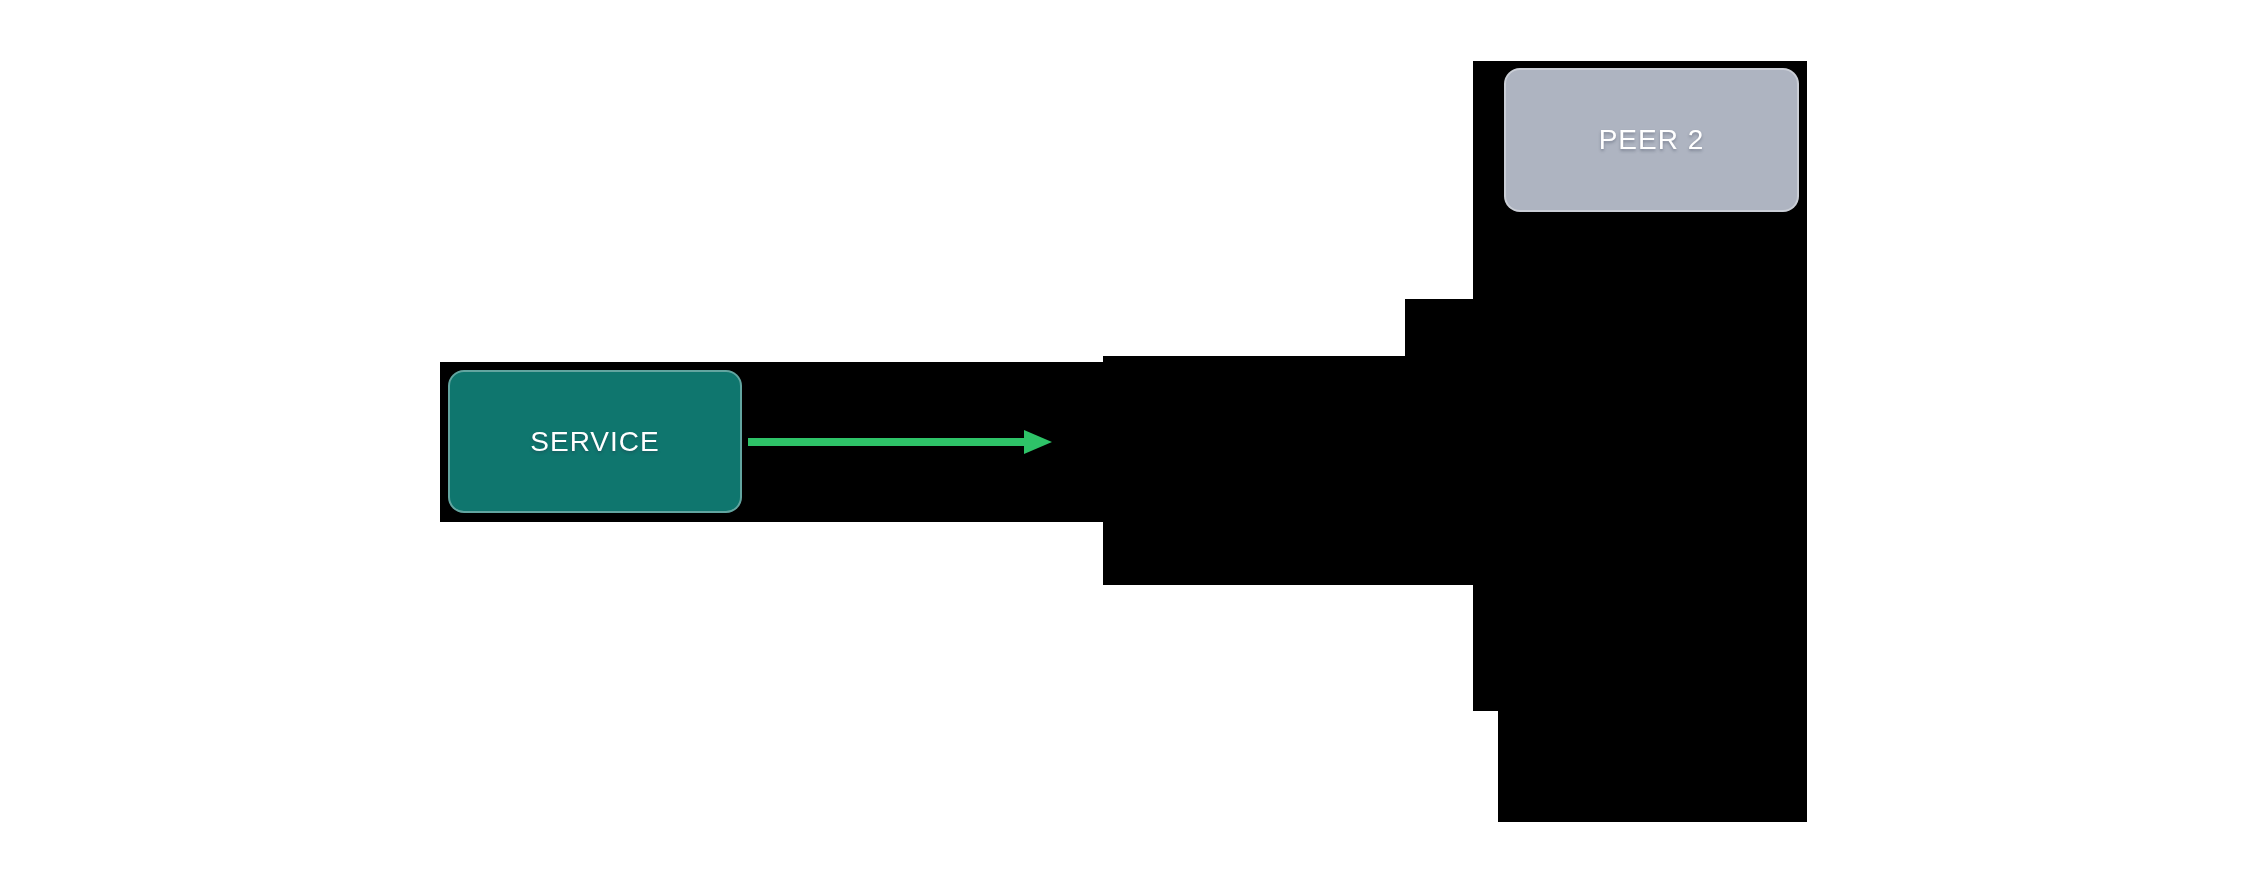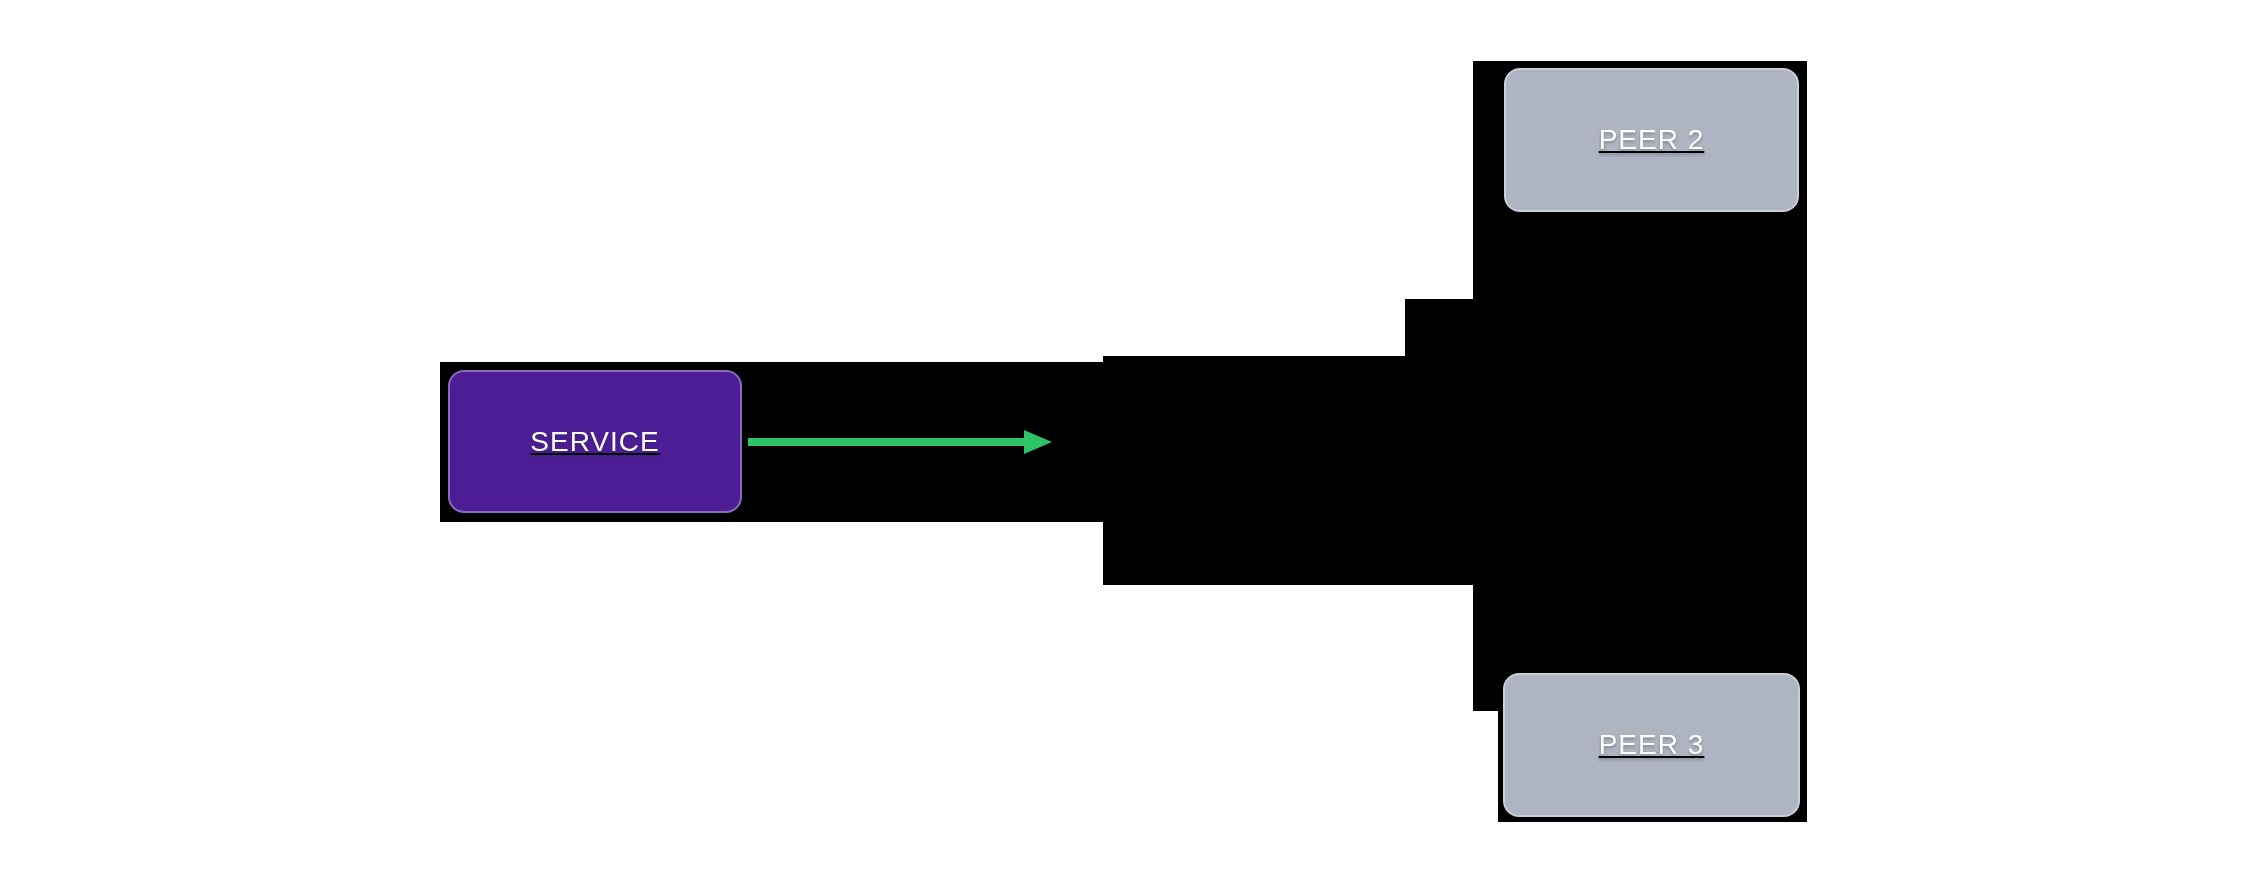--- a/index.html
+++ b/index.html
@@ -16,21 +16,21 @@
   .blk-b{left:1103px;top:356px;width:302px;height:229px;}
   .blk-c{left:1405px;top:299px;width:68px;height:286px;}
   .blk-d1{left:1473px;top:61px;width:334px;height:650px;}
   .blk-d2{left:1498px;top:711px;width:309px;height:111px;}
   
   .node{
     position:absolute;
     border-radius:16px;
     border:2px solid rgba(255,255,255,0.35);
     box-sizing:border-box;
-    display:flex;align-items:center;justify-content:center;text-decoration:underline;
+    display:flex;align-items:center;justify-content:center;
   }
   .node span{
     color:#ffffff;
     font-size:28px;
     letter-spacing:1px;
     text-shadow:0 2px 3px rgba(40,50,70,0.35);
     white-space:nowrap;
   }
   .node-service{left:448px;top:370px;width:294px;height:143px;}
   .node-peer1{left:1053px;top:369px;width:297px;height:144px;}
@@ -48,26 +48,23 @@
   <div class="blk blk-b" style="background-color: rgb(0, 0, 0);"></div>
   <div class="blk blk-c" style="background-color: rgb(0, 0, 0);"></div>
   <div class="blk blk-d1" style="background-color: rgb(0, 0, 0);"></div>
   <div class="blk blk-d2" style="background-color: rgb(0, 0, 0);"></div>
 
   <svg class="arrow-svg" viewBox="0 0 320 44">
     <line x1="8" y1="22" x2="290" y2="22" stroke-width="8" style="stroke: rgb(46, 195, 104);"></line>
     <polygon points="284,10 312,22 284,34" style="fill: rgb(46, 195, 104);"></polygon>
   </svg>
 
-  <div class="node node-service" style="background-color: #4c1d95;">
+  <div class="node node-service" style="background-color: #0f766e;">
     <span>SERVICE</span>
   </div>
 
 
   <div class="node node-peer2" style="background-color: rgb(174, 180, 193);">
     <span>PEER 2</span>
   </div>
 
-  <div class="node node-peer3" style="background-color: rgb(174, 180, 193);">
-    <span>PEER 3</span>
-  </div>
 
 </div>
 
 </body></html>

